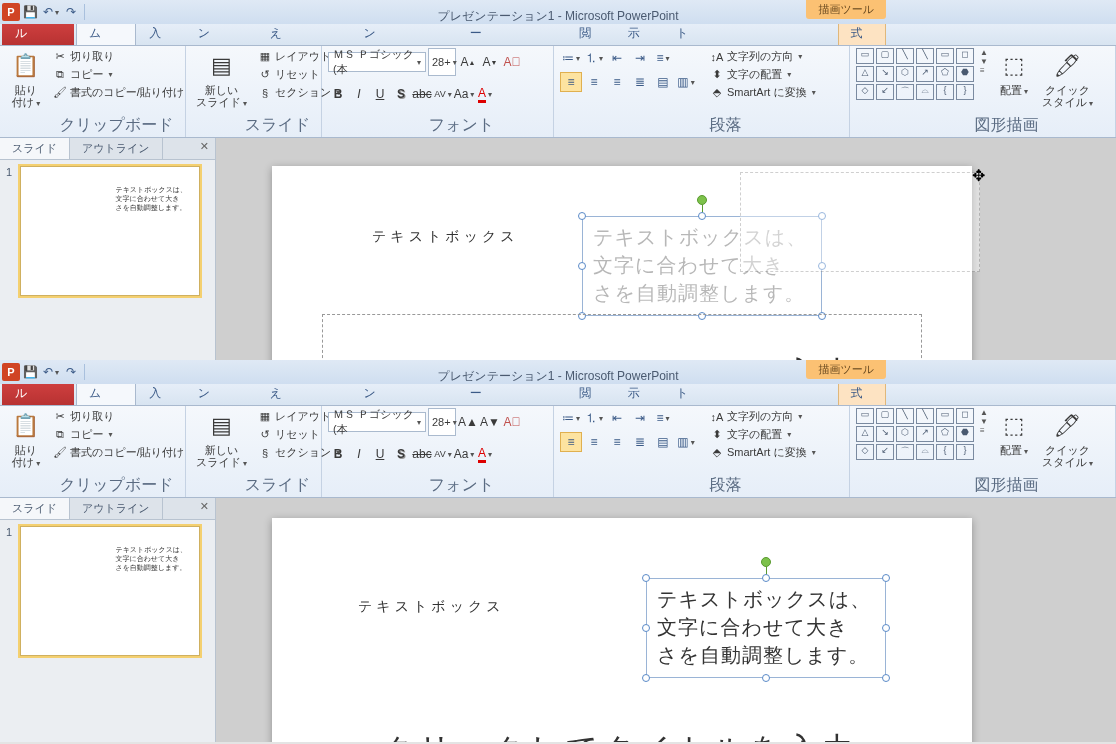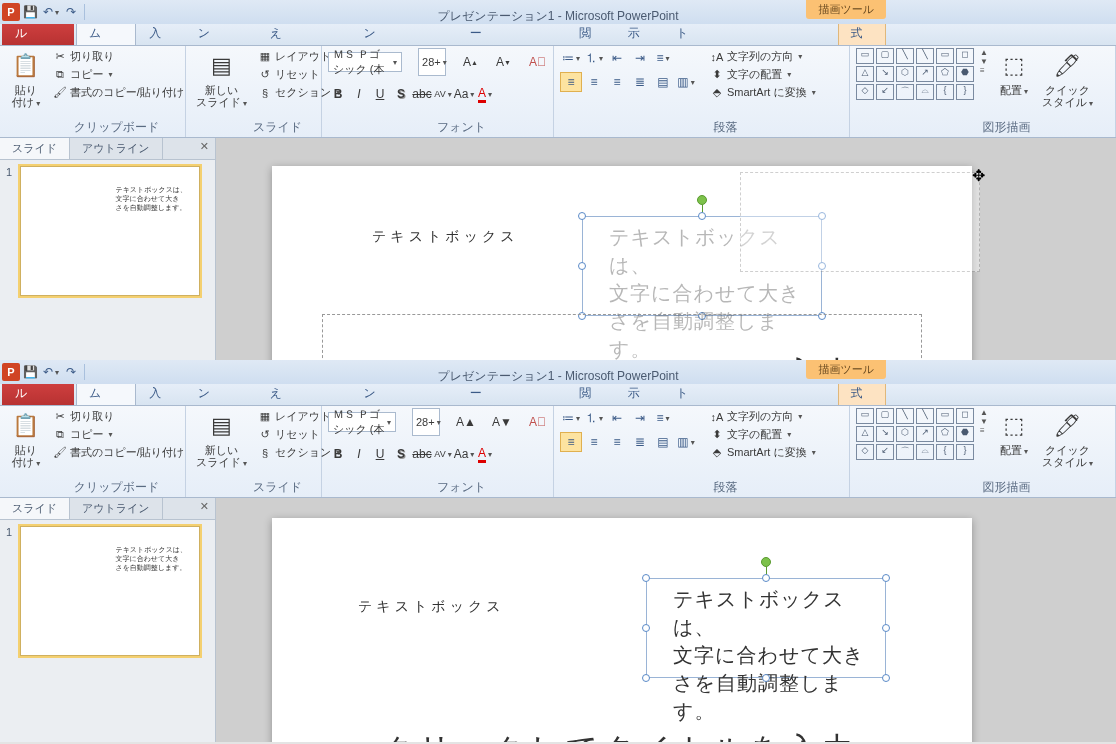--- a/index.html
+++ b/index.html
@@ -19,29 +19,29 @@
 
 .tabs { height: 22px; background: linear-gradient(#e6eef8, #d8e4f1); display: flex; align-items: flex-end; border-bottom: 1px solid #a9b9ce; padding-left: 2px; }
 .tab { padding: 3px 12px; color: #3b5a87; font-size: 12px; cursor: pointer; border: 1px solid transparent; border-bottom: none; }
 .tab.file { background: linear-gradient(#e24a4a, #b83232); color: #fff; border-radius: 3px 3px 0 0; margin-right: 2px; }
 .tab.active { background: #f5f8fc; border-color: #a9b9ce; border-radius: 3px 3px 0 0; }
 .tab.ctx { margin-left: auto; margin-right: 230px; background: #fde3c2; border-color: #e0b77a; border-radius: 3px 3px 0 0; }
 
 
 .ribbon { height: 92px; background: linear-gradient(#f5f8fc, #e6eef8); border-bottom: 1px solid #a9b9ce; display: flex; font-size: 11px; color: #3a3a3a; }
 .group { border-right: 1px solid #c5d2e3; padding: 2px 6px 0 6px; display: flex; flex-direction: column; position: relative; }
-.group-label { position: absolute; bottom: 1px; left: 0; right: 0; text-align: center; color: #5a6b82; font-size: 12px; margin-left: 48px; }
+.group-label { position: absolute; bottom: 1px; left: 0; right: 0; text-align: center; color: #5a6b82; font-size: 16px; margin-left: 48px; }
 .group-body { flex: 1; display: flex; align-items: flex-start; gap: 4px; }
 .big-btn { display: flex; flex-direction: column; align-items: center; padding: 2px 4px; gap: 2px; cursor: pointer; }
 .big-btn .ico { width: 32px; height: 32px; display: flex; align-items: center; justify-content: center; font-size: 22px; }
 .big-btn .lbl { font-size: 11px; text-align: center; line-height: 1.1; }
 .stack { display: flex; flex-direction: column; gap: 1px; }
 .mini { display: flex; align-items: center; gap: 3px; padding: 1px 3px; cursor: pointer; white-space: nowrap; }
 .mini .mi { width: 14px; height: 14px; display: inline-flex; align-items: center; justify-content: center; font-size: 11px; }
-.font-row { display: flex; gap: 16px; align-items: center; margin-bottom: 4px; }
+.font-row { display: flex; gap: 2px; align-items: center; margin-bottom: 4px; }
 .font-sel { border: 1px solid #aabace; background: #fff; height: 20px; padding: 0 4px; font-size: 11px; display: flex; align-items: center; }
 .fmt-row { display: flex; gap: 1px; align-items: center; }
 .fmt { width: 20px; height: 20px; display: flex; align-items: center; justify-content: center; border: 1px solid transparent; cursor: pointer; font-size: 12px; }
 .para-btn { width: 22px; height: 20px; display: flex; align-items: center; justify-content: center; border: 1px solid transparent; cursor: pointer; font-size: 12px; color: #3b5a87; }
 .shapes-grid { display: grid; grid-template-columns: repeat(6, 18px); grid-auto-rows: 16px; gap: 2px; }
 .shape { border: 1px solid #7a8aa0; font-size: 9px; text-align: center; color: #4a5a70; }
 
 
 .workspace { display: flex; height: 222px; }
 .workspace.tall { height: 244px; }
@@ -58,21 +58,21 @@
 
 .canvas { flex: 1; background: #cfcfcf; position: relative; overflow: hidden; }
 .slide { position: absolute; left: 56px; background: #fff; box-shadow: 0 2px 8px rgba(0,0,0,.3); }
 .inst1 .slide { top: 28px; width: 700px; height: 400px; }
 .inst2 .slide { top: 20px; width: 700px; height: 400px; }
 
 .tb-label { position: absolute; font-size: 14px; color: #333; letter-spacing: 4px; }
 .inst1 .tb-label { top: 62px; left: 100px; }
 .inst2 .tb-label { top: 80px; left: 86px; }
 
-.textbox { position: absolute; border: 1px solid #9ab4d6; background: rgba(255,255,255,.95); padding-left: 16px; }
+.textbox { position: absolute; border: 1px solid #9ab4d6; background: rgba(255,255,255,.95); }
 .handle { position: absolute; width: 8px; height: 8px; background: #fff; border: 1px solid #5a8ac8; border-radius: 50%; }
 .handle.tl { top: -5px; left: -5px; } .handle.tr { top: -5px; right: -5px; }
 .handle.bl { bottom: -5px; left: -5px; } .handle.br { bottom: -5px; right: -5px; }
 .handle.tm { top: -5px; left: 50%; margin-left: -4px; } .handle.bm { bottom: -5px; left: 50%; margin-left: -4px; }
 .handle.ml { left: -5px; top: 50%; margin-top: -4px; } .handle.mr { right: -5px; top: 50%; margin-top: -4px; }
 .rot { position: absolute; width: 10px; height: 10px; background: #7dc24b; border: 1px solid #5a9a30; border-radius: 50%; top: -22px; left: 50%; margin-left: -5px; }
 .rot::after { content: ""; position: absolute; width: 1px; height: 12px; background: #5a9a30; left: 4px; top: 9px; }
 
 .ghost { opacity: .4; border: 1px dashed #888; }
 .move-cursor { position: absolute; font-size: 16px; color: #000; }

